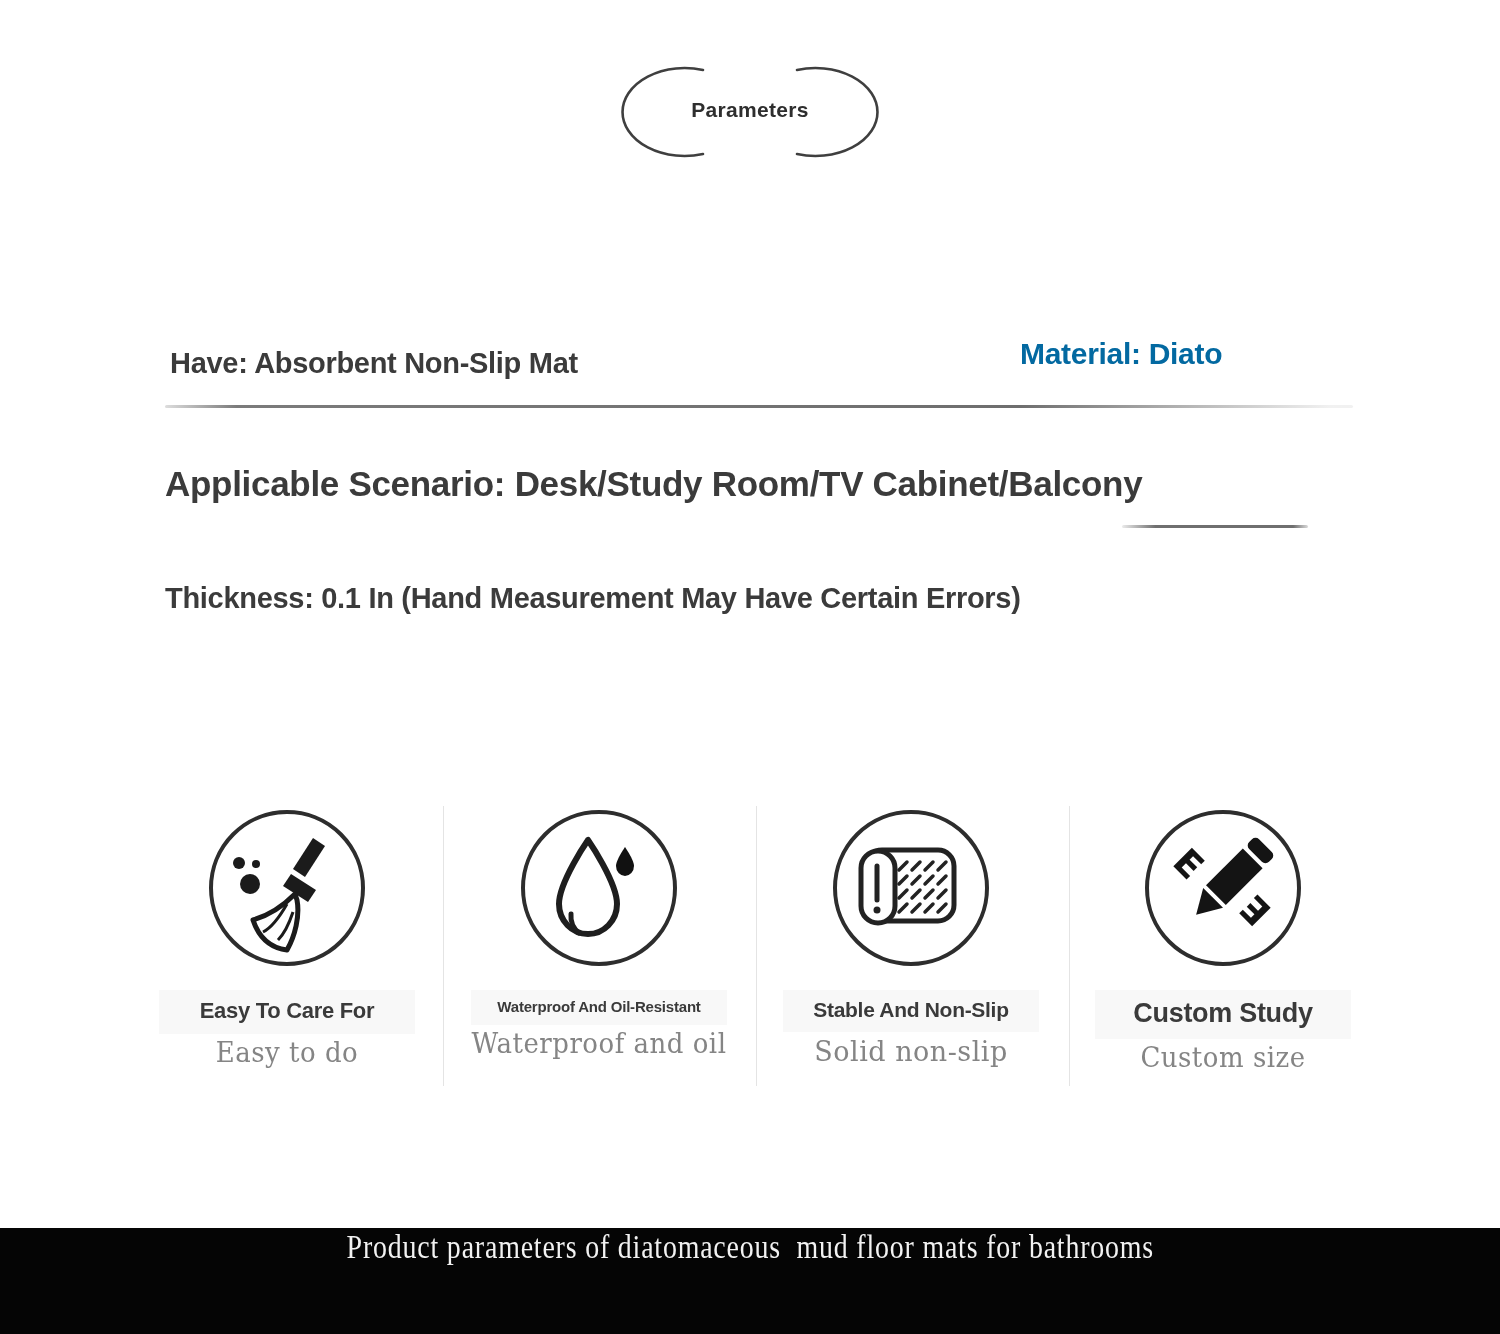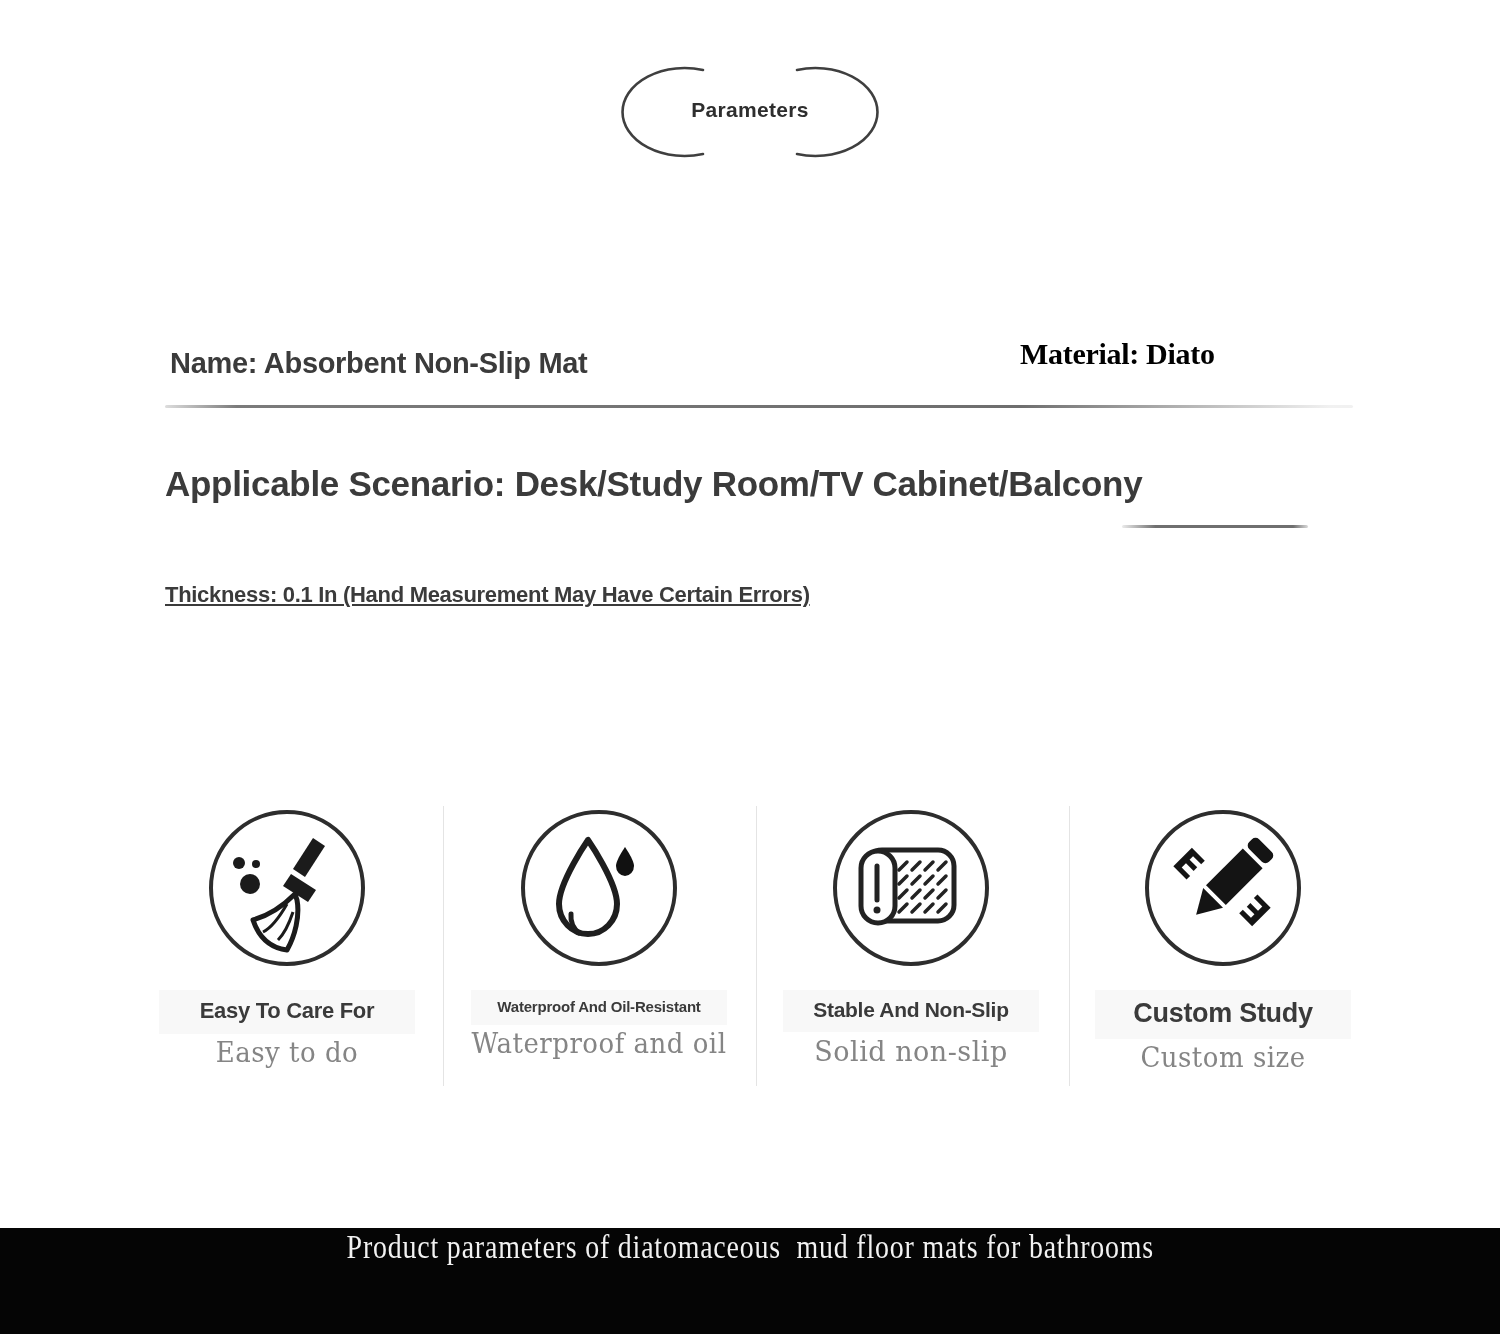--- a/index.html
+++ b/index.html
@@ -10,23 +10,23 @@
   
   .param-header{position:absolute;left:615px;top:58px;width:270px;height:108px;}
   .param-header svg{position:absolute;left:0;top:0;}
   .param-title{
     position:absolute;left:0;right:0;top:40px;text-align:center;
     font-size:21px;font-weight:bold;color:#2e2e2e;letter-spacing:.3px;
   }
   
   .spec{position:absolute;font-weight:bold;color:#3b3b3b;letter-spacing:-.3px;}
   .row-name{left:170px;top:347px;font-size:29px;}
-  .row-material{left:1020px;top:338px;width:285px;font-size:30px;line-height:31px;color:#000000;font-family:Liberation Serif, serif;}
+  .row-material{left:1020px;top:338px;width:285px;font-size:30px;line-height:31px;color:#0369a1;}
   .row-scenario{left:165px;top:464px;font-size:35px;}
-  .row-thickness{left:165px;top:582px;font-size:22px;text-decoration:underline;}
+  .row-thickness{left:165px;top:582px;font-size:29px;}
   .rule-long{
     position:absolute;left:165px;top:405px;width:1188px;height:3px;border-radius:2px;
     background:linear-gradient(90deg,rgba(120,120,120,.25),#7b7b7b 6%,#6e6e6e 72%,rgba(140,140,140,.12) 98%);
   }
   .rule-short{
     position:absolute;left:1122px;top:525px;width:186px;height:3px;border-radius:2px;
     background:linear-gradient(90deg,rgba(120,120,120,.15),#6f6f6f 18%,#6f6f6f 92%,rgba(130,130,130,.3));
   }
   
   .features{position:absolute;left:131px;top:800px;width:1248px;display:flex;}
@@ -64,21 +64,21 @@
 <div class="page">
 
   <div class="param-header">
     <svg width="270" height="108" viewBox="0 0 270 108">
       <path d="M 88,12 A 62,44 0 1 0 88,96" fill="none" stroke="#3f3f3f" stroke-width="2.6" stroke-linecap="round"></path>
       <path d="M 182,12 A 62,44 0 1 1 182,96" fill="none" stroke="#3f3f3f" stroke-width="2.6" stroke-linecap="round"></path>
     </svg>
     <div class="param-title">Parameters</div>
   </div>
 
-  <div class="spec row-name">Name: Absorbent Non-Slip Mat</div>
+  <div class="spec row-name">Have: Absorbent Non-Slip Mat</div>
   <div class="spec row-material">
     <div>Material: Diato</div>
   </div>
   <div class="rule-long"></div>
   <div class="spec row-scenario">Applicable Scenario: Desk/Study Room/TV Cabinet/Balcony</div>
   <div class="rule-short"></div>
   <div class="spec row-thickness">Thickness: 0.1 In (Hand Measurement May Have Certain Errors)</div>
 
   <div class="features">
 

